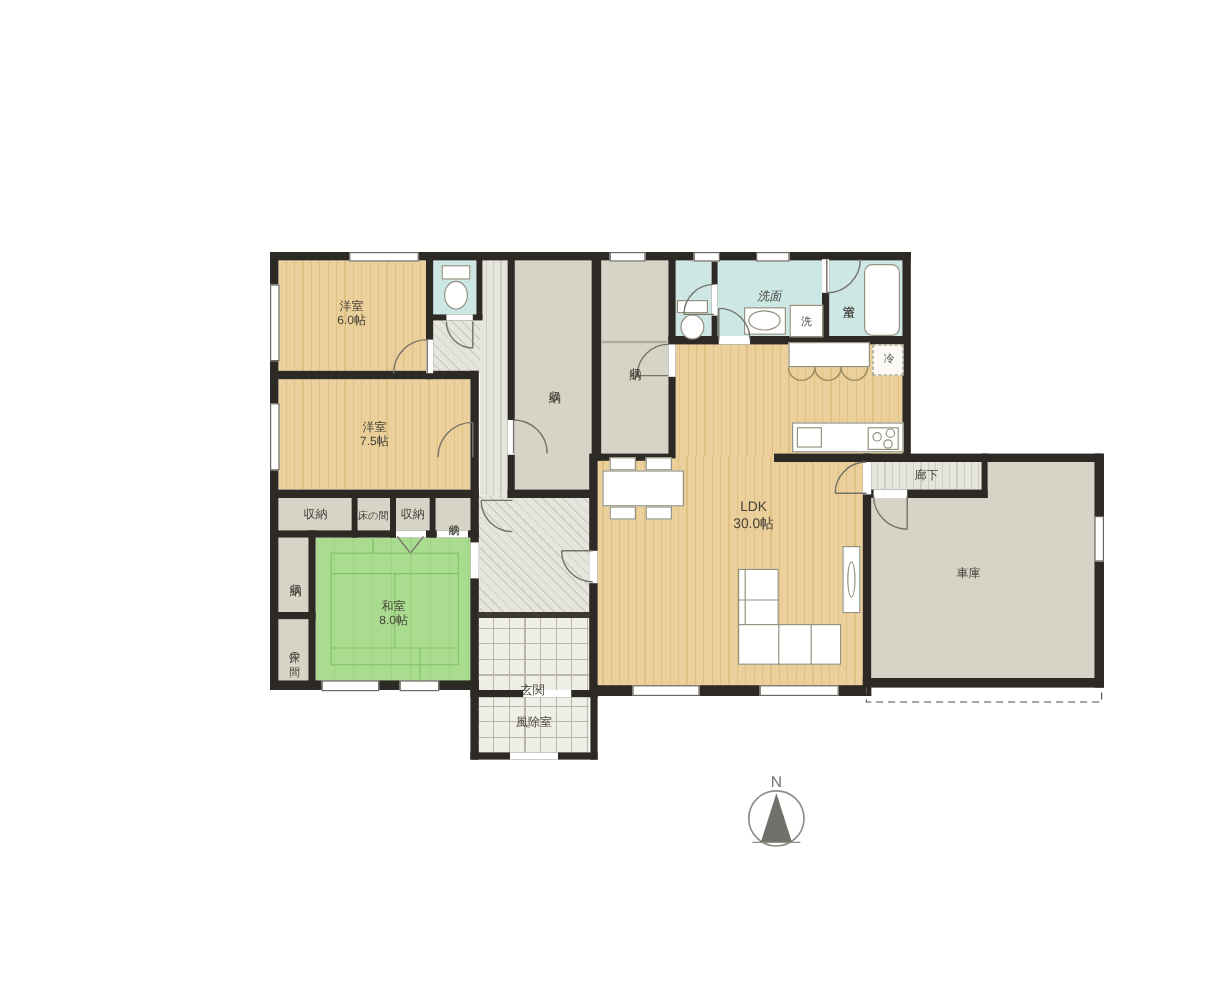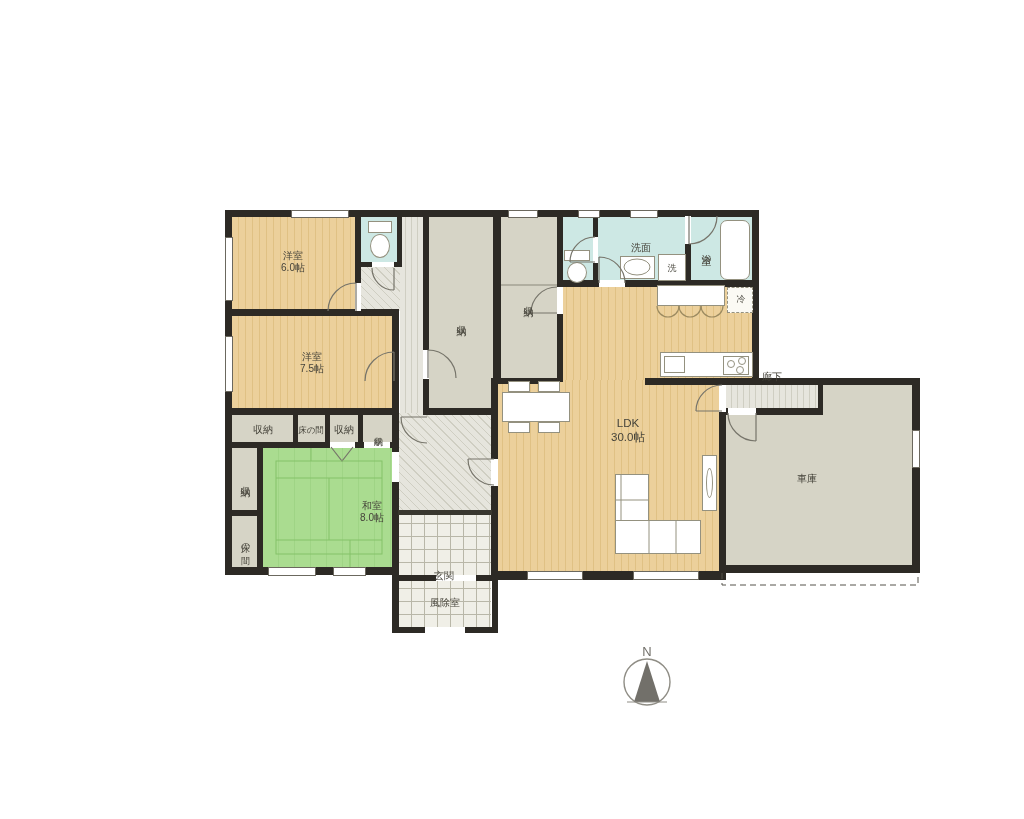--- a/index.html
+++ b/index.html
@@ -194,37 +194,37 @@
       <line x1="627" y1="702" x2="667" y2="702" stroke="#8f8d85" stroke-width="1.2"></line>
     </g>
   </svg>
 
   <div class="lbl" style="left:293px;top:262px;">
     <span>洋室</span><br><span>6.0帖</span>
   </div>
   <div class="lbl" style="left:312px;top:363px;">
     <span>洋室</span><br><span>7.5帖</span>
   </div>
-  <div class="lbl" style="left:328px;top:512px;margin-left:44px;">
+  <div class="lbl" style="left:328px;top:512px;">
     <span>和室</span><br><span>8.0帖</span>
   </div>
   <div class="lbl big" style="left:628px;top:431px;">
     <span>LDK</span><br><span>30.0帖</span>
   </div>
   <div class="vlbl" style="left:461px;top:318px;">収納</div>
   <div class="vlbl" style="left:528px;top:299px;">収納</div>
   <div class="lbl" style="left:263px;top:430px;">収納</div>
   <div class="lbl small" style="left:311px;top:430px;">床の間</div>
   <div class="lbl" style="left:344px;top:430px;">収納</div>
   <div class="vlbl" style="left:378px;top:430px;font-size:9px;letter-spacing:0;">収納</div>
   <div class="vlbl" style="left:245px;top:479px;">収納</div>
   <div class="vlbl" style="left:245px;top:543px;font-size:9px;">床の間</div>
   <div class="lbl" style="left:444px;top:576px;">玄関</div>
   <div class="lbl" style="left:445px;top:603px;">風除室</div>
-  <div class="lbl" style="left:641px;top:248px;">洗面</div>
+  <div class="lbl" style="left:641px;top:248px;font-style:italic;">洗面</div>
   <div class="vlbl" style="left:706px;top:247px;">浴室</div>
   <div class="flabel" style="left:672px;top:268px;">洗</div>
   <div class="flabel" style="left:741px;top:299px;">冷</div>
-  <div class="lbl" style="left:772px;top:377px;">廊下</div>
+  <div class="lbl" style="left:772px;top:397px;">廊下</div>
   <div class="lbl" style="left:807px;top:479px;">車庫</div>
   <div class="compassN" style="left:647px;top:651px;">N</div>
 
 </div>
 
 </body></html>

